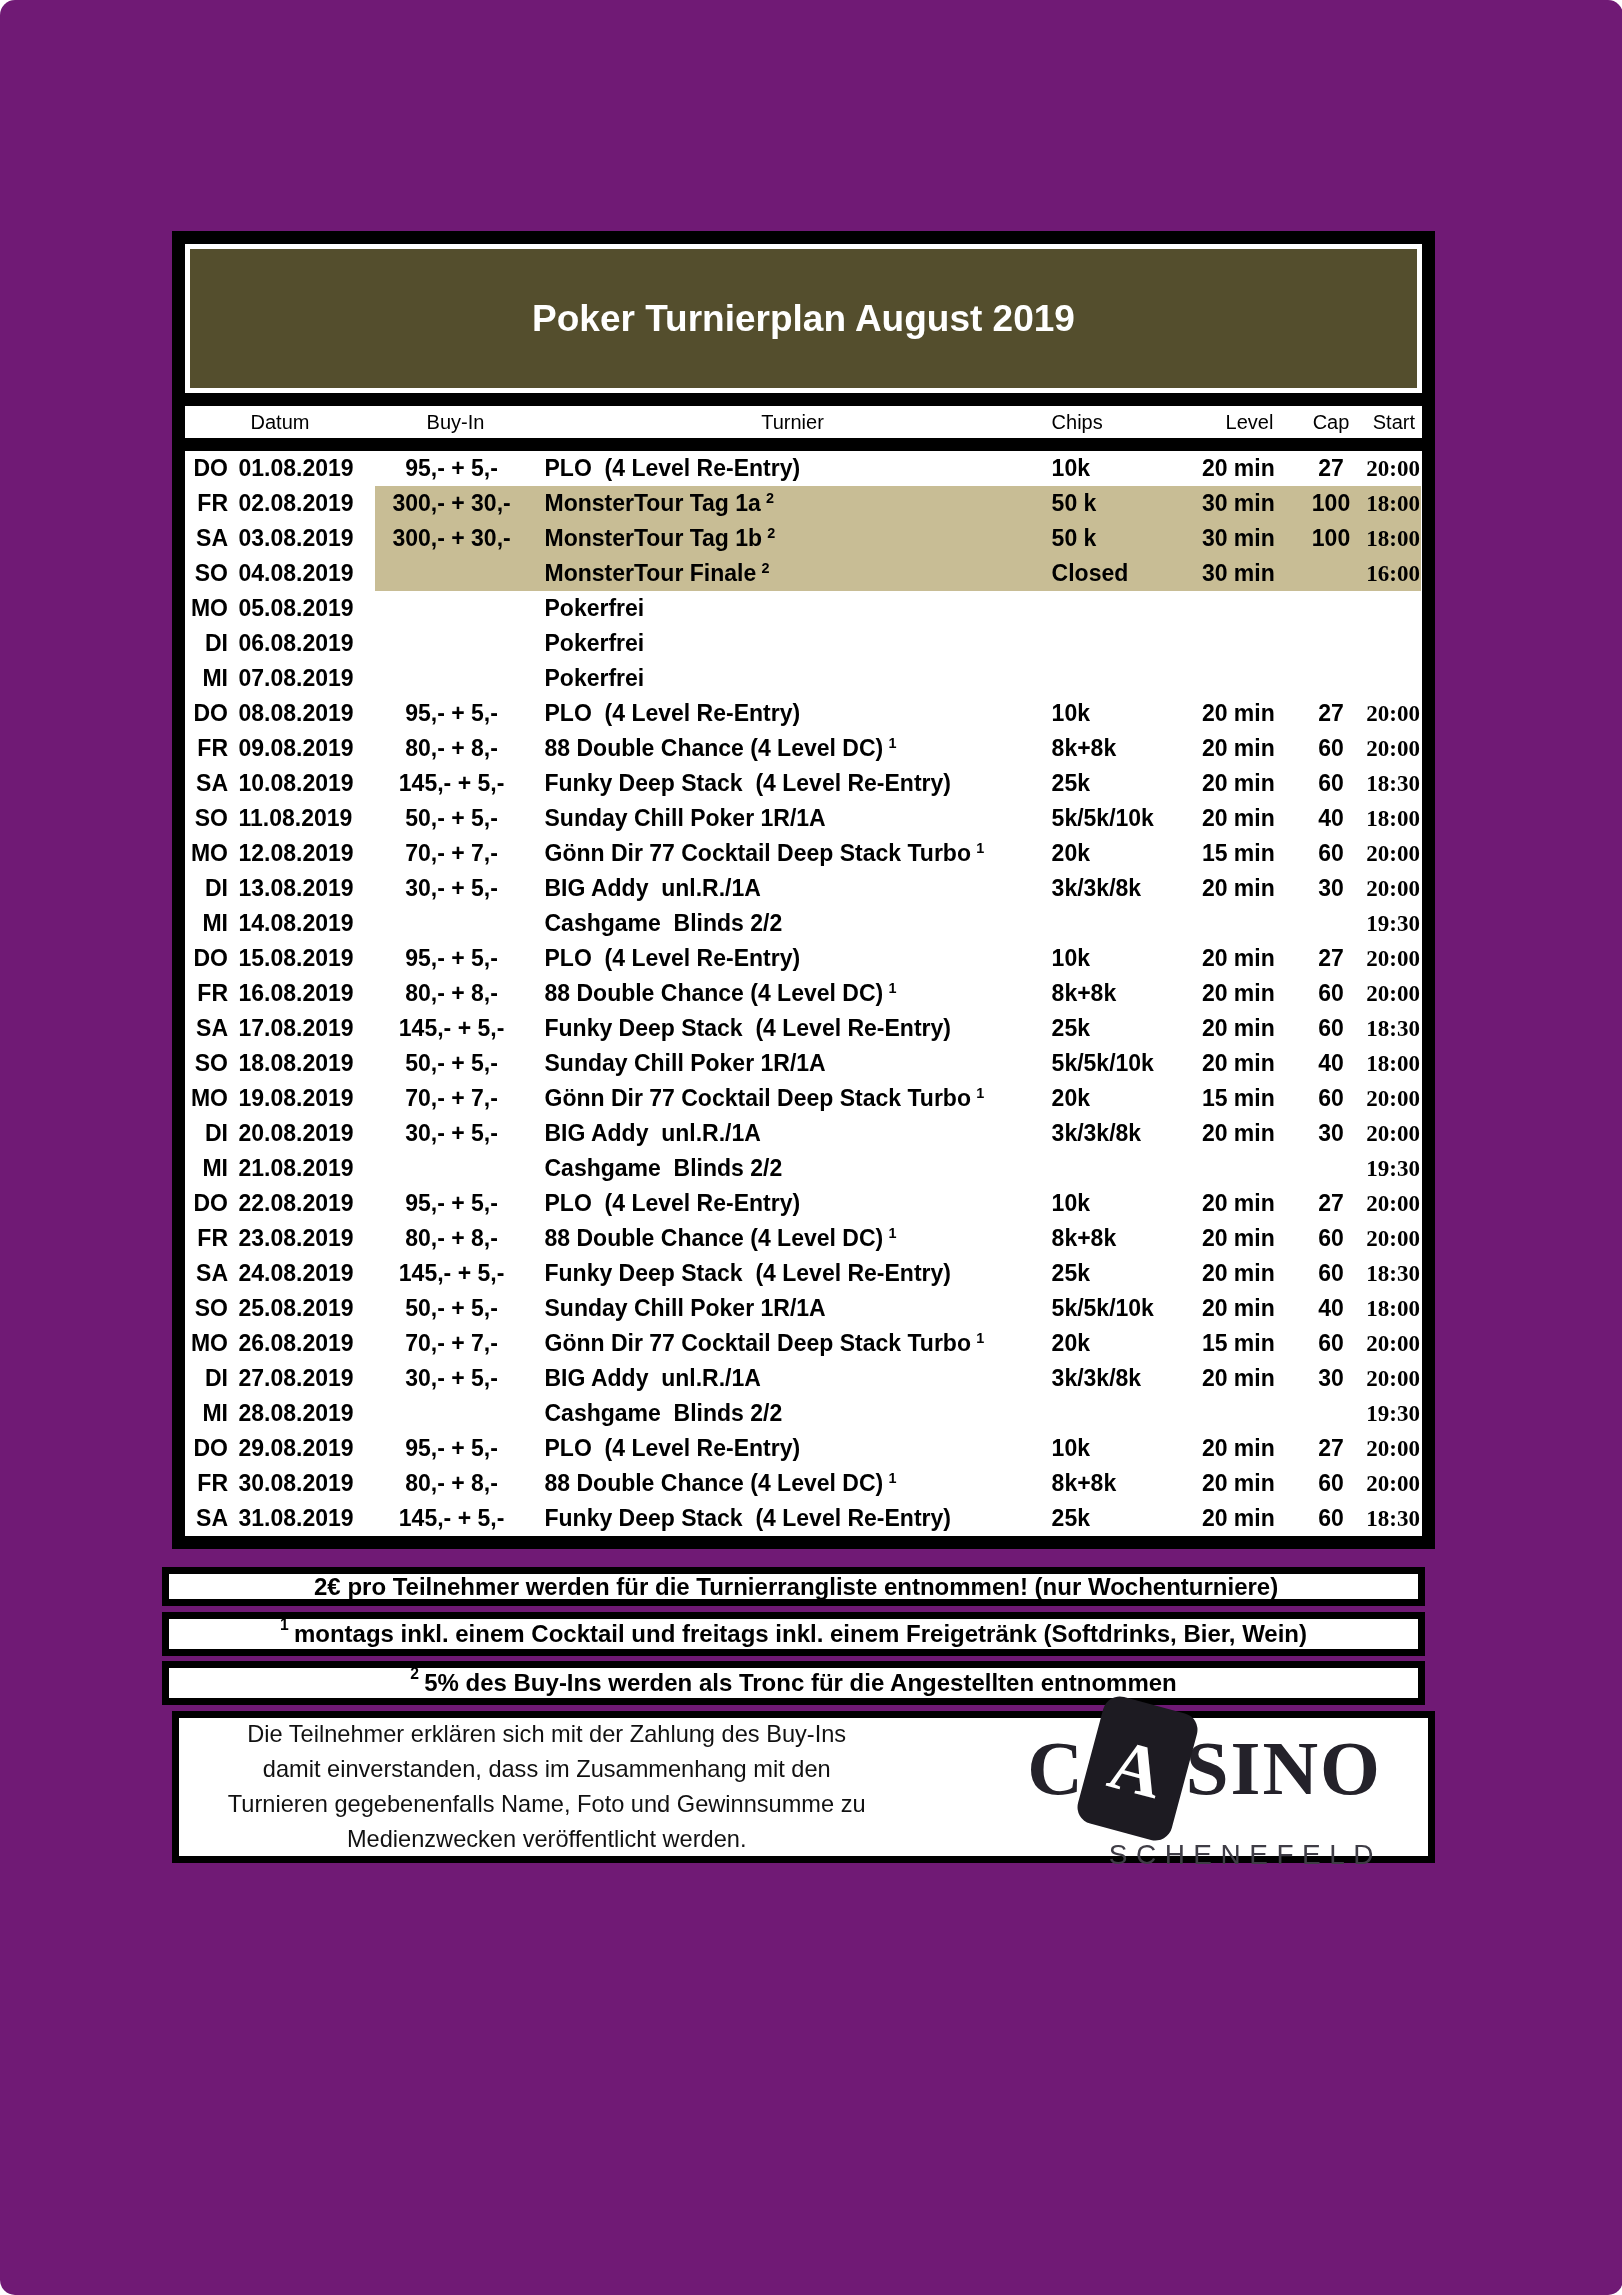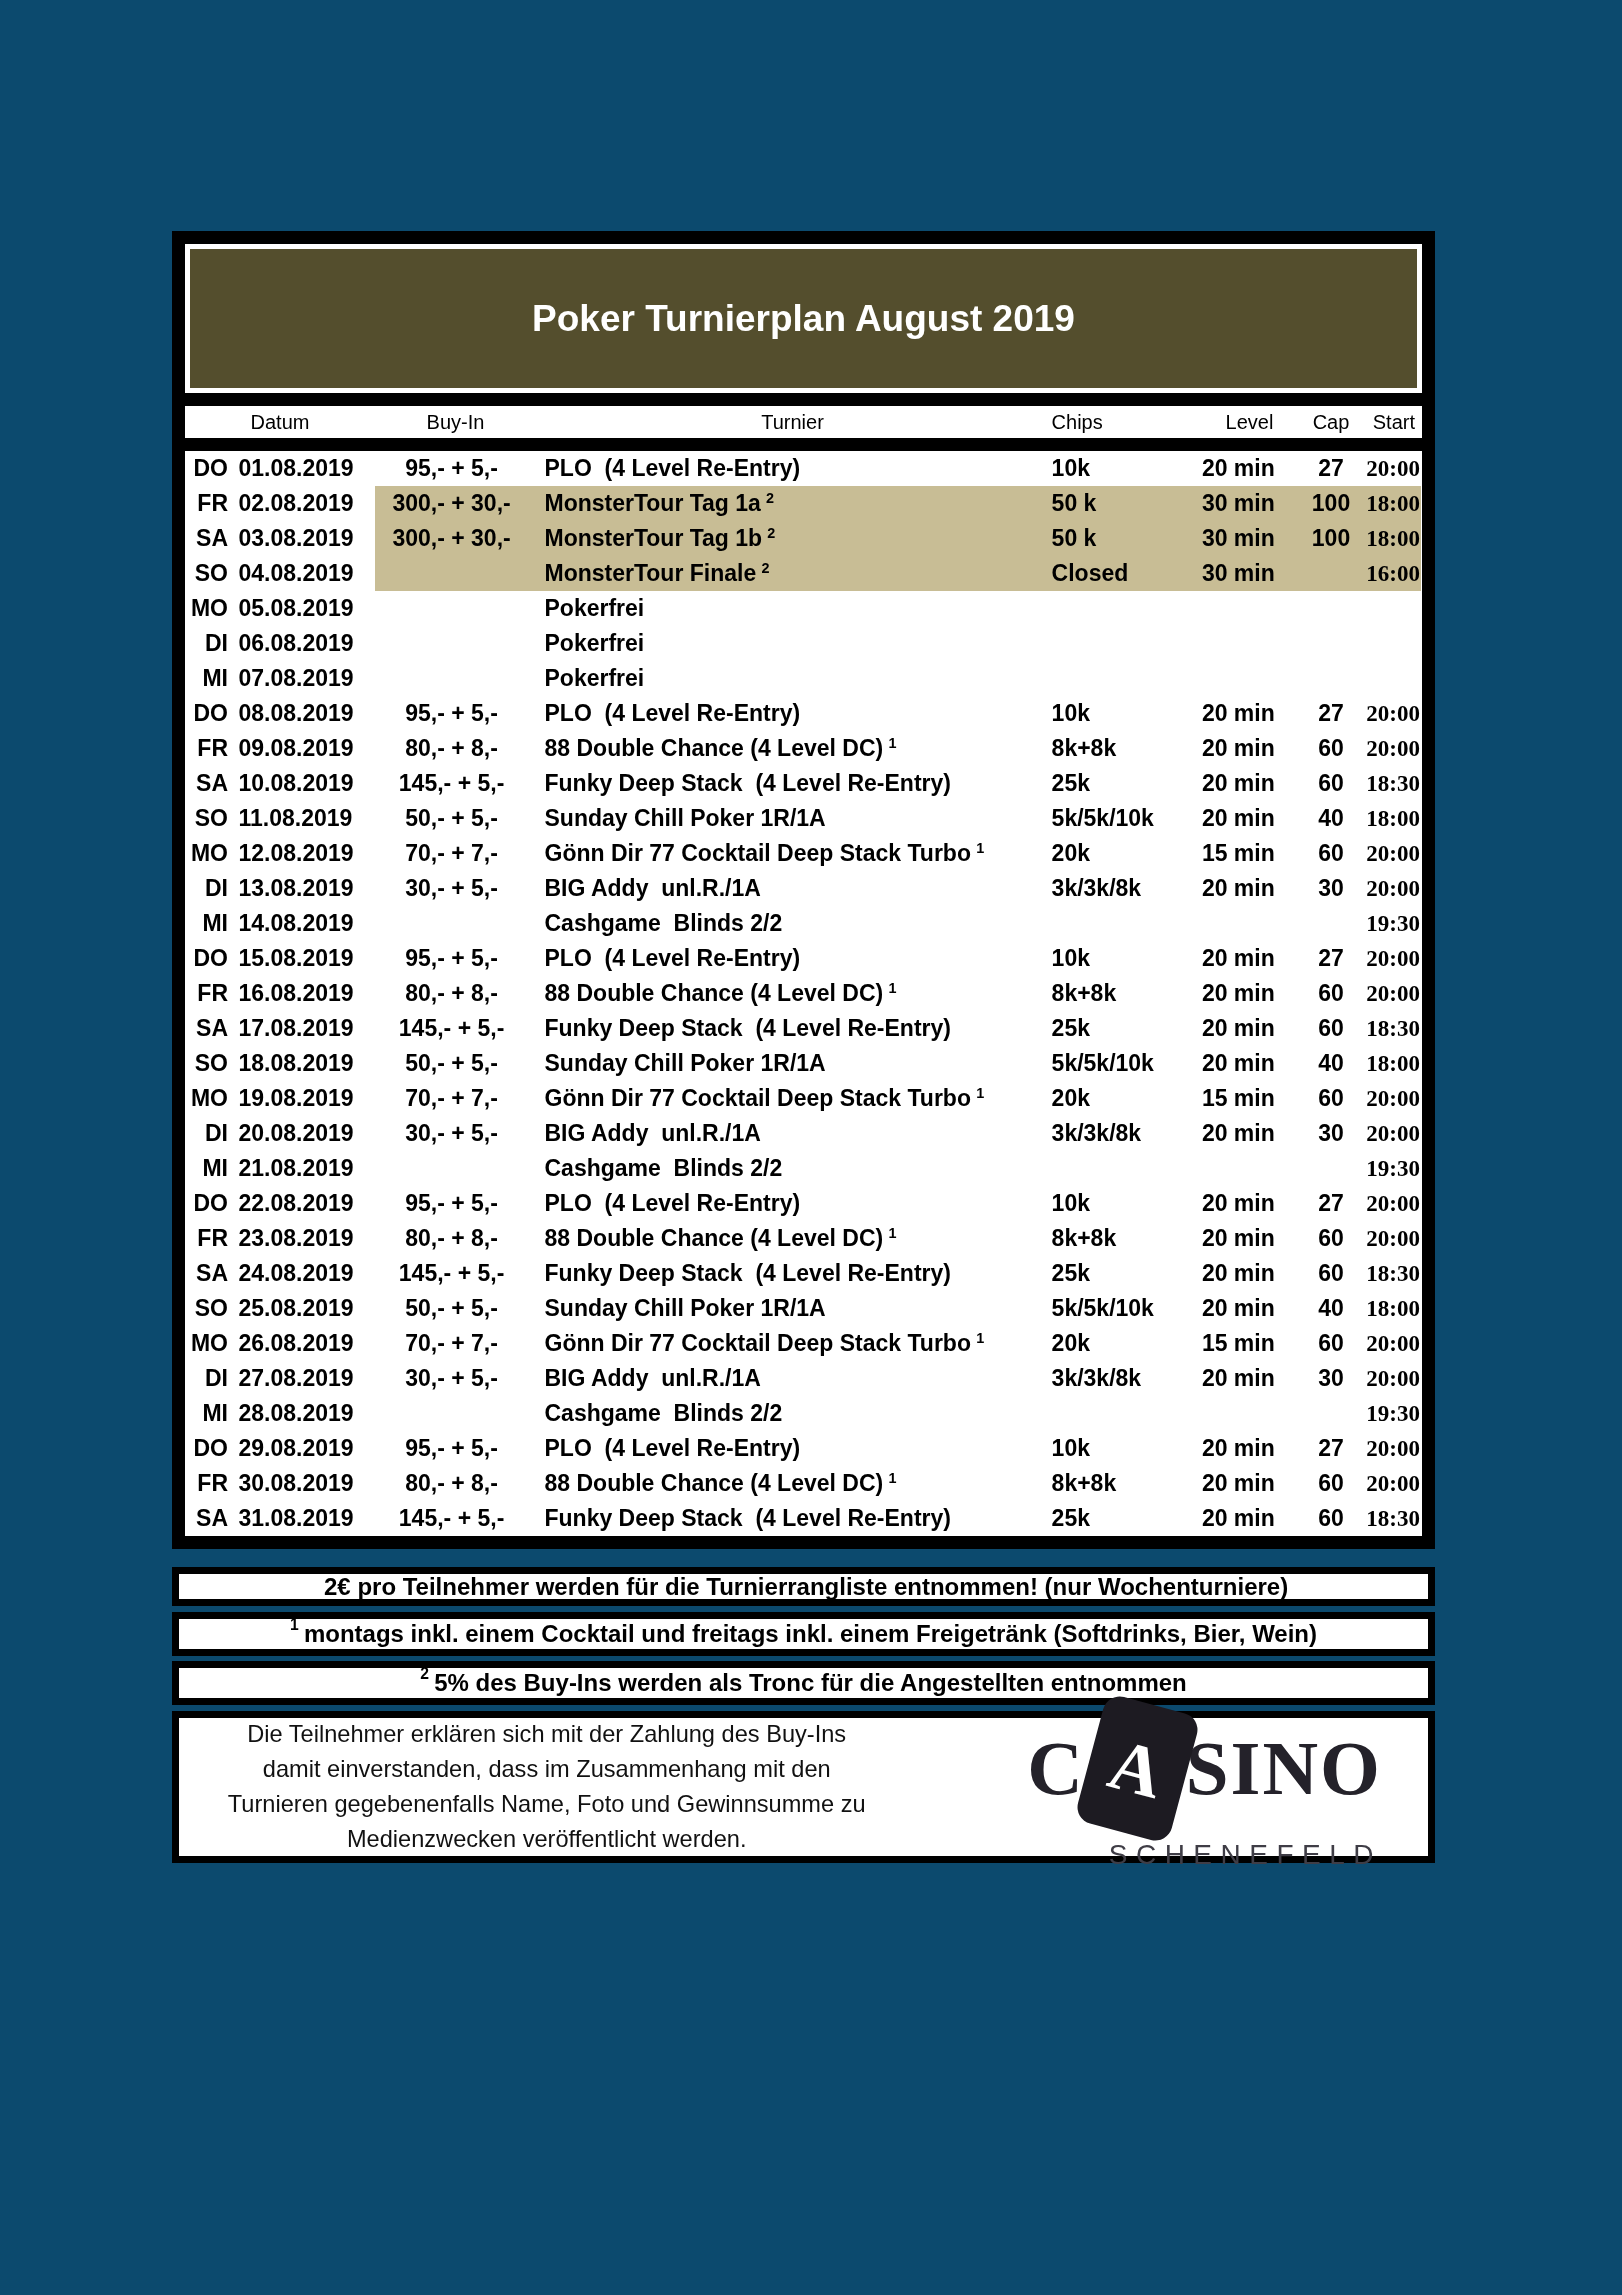--- a/index.html
+++ b/index.html
@@ -1,17 +1,17 @@
 <!DOCTYPE html>
 <html style="font-size:10.5px"><head>
 <meta charset="utf-8">
 <style>
   html,body { margin:0; padding:0; background:#ffffff; }
   body { width:1623px; height:2295px; font-family:"Liberation Sans",sans-serif; }
-  .page { position:relative; width:1623px; height:2295px; background:#0c4a6e; overflow:hidden; }
+  .page { position:relative; width:1623px; height:2295px; background:#701a75; overflow:hidden;border-radius:15px; }
 
   
   .frame { position:absolute; left:172px; top:231px; width:1263px; box-sizing:border-box;
            border:13px solid #000; background:#fff; }
   .banner { margin:5.2px; height:139px; background:#544e2d; display:flex; align-items:center; justify-content:center; }
   .banner span { color:#ffffff; font-weight:bold; font-size:37px; }
   .rule { height:13px; background:#000; }
 
   .tgrid { display:grid; grid-template-columns:43px 147px 161px 513px 149px 103px 60px 60px; }
 
@@ -31,21 +31,21 @@
   .c-buyin  { text-align:center; padding-right:7.9px; }
   .c-turnier{ padding-left:8.5px; }
   .c-chips  { padding-left:2.6px; }
   .c-level  { padding-left:3.9px; }
   .c-cap    { text-align:center; }
   .c-start  { text-align:right; padding-right:1px;font-family:Liberation Serif, serif; }
   .hl { background:#c8bd95; }
   sup.ts { font-size:14.4px; vertical-align:super; margin-left:5.2px; line-height:0; }
 
   
-  .notebox { position:absolute; left:172px; width:1263px; box-sizing:border-box; border:7.9px solid #000;
+  .notebox { position:absolute; left:162px; width:1263px; box-sizing:border-box; border:7.9px solid #000;
              background:#fff; display:flex; align-items:center; justify-content:center;
              font-weight:bold; font-size:24px; white-space:pre;text-align:center; }
   .notebox sup { font-size:15.7px; position:relative; top:-9.2px; margin-right:5.2px; }
   #note1 { top:1567px; height:39px; }
   #note2 { top:1612px; height:44px; }
   #note3 { top:1661px; height:44px; }
 
   
   .discbox { position:absolute; left:172px; top:1711px; width:1263px; height:152px; box-sizing:border-box;
              border:7.9px solid #000; background:#fff; display:flex; align-items:center; }

